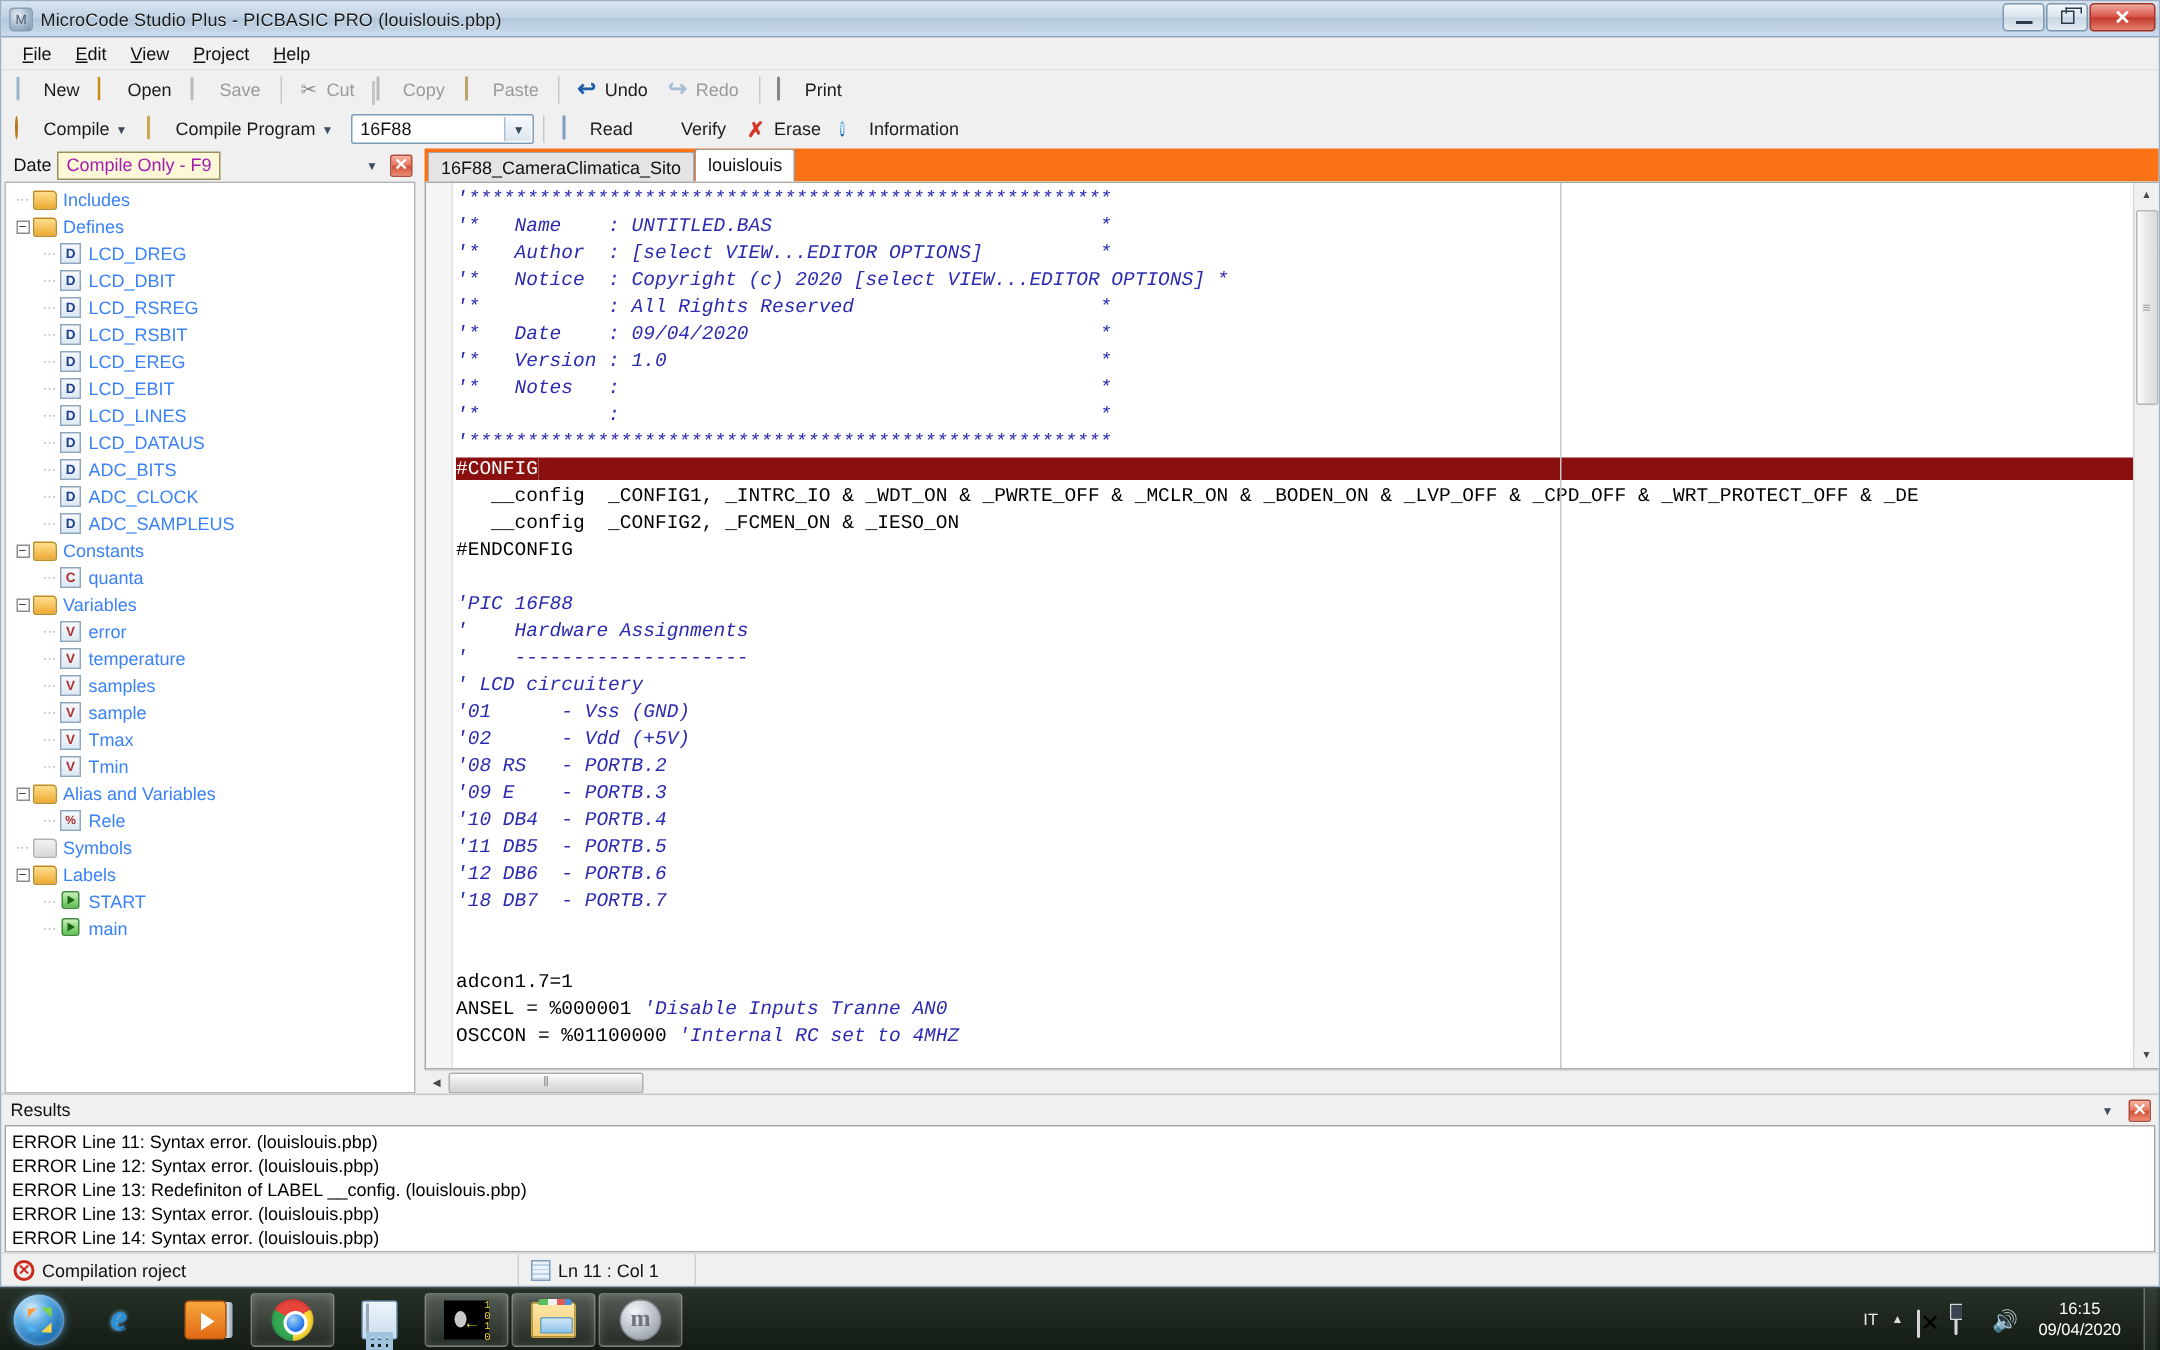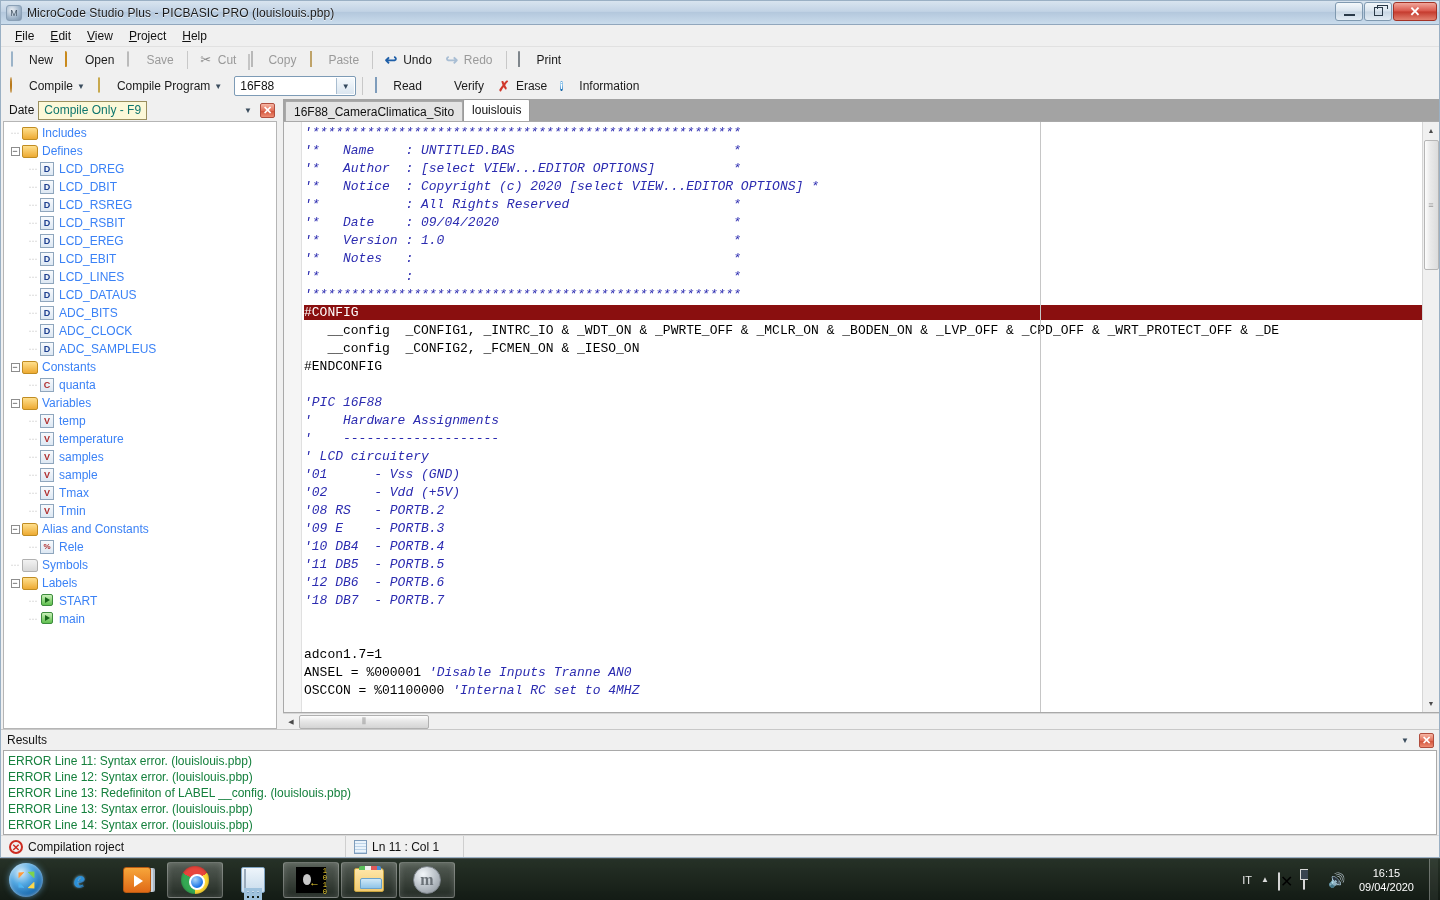--- a/index.html
+++ b/index.html
@@ -159,21 +159,21 @@
   .explorer {
     width: 278px; flex: 0 0 278px; display: flex; flex-direction: column;
     background: #f0f0f0;
   }
   .explorer-header {
     height: 22px; display: flex; align-items: center; gap: 0;
     padding-left: 8px; font-size: 12px; color: #111; position: relative;
   }
   .tooltip-box {
     margin-left: 4px; background: #fcf8d8; border: 1px solid #9a8f5f;
-    font-size: 12px; padding: 1px 5px 2px 5px; color: #0f766e; line-height: 14px;
+    font-size: 12px; padding: 1px 5px 2px 5px; color: #a21caf; line-height: 14px;
   }
   .exp-hdr-btns { position: absolute; right: 4px; display: flex; align-items: center; gap: 8px; }
   .x-btn {
     width: 15px; height: 15px; border: 1px solid #b04e3e; border-radius: 2px;
     background: linear-gradient(to bottom,#f7b6a4,#e2705a 50%,#cf4f36 52%,#ef8d74);
     color: #fff; font-size: 11px; font-weight: bold; text-align: center; line-height: 13px;
   }
   .tree {
     flex: 1 1 auto; background: #fff; border: 1px solid #b5b5b5; border-right: 1px solid #b5b5b5;
     margin: 0 2px 0 2px; overflow: hidden; padding-top: 2px;
@@ -214,21 +214,21 @@
     border-left: 5px solid #19661a; border-top: 3.5px solid transparent; border-bottom: 3.5px solid transparent;
   }
   .tlabel { font-size: 12px; color: #3b82f6; }
 
   .vsplit { width: 4px; flex: 0 0 4px; background: #f0f0f0; }
 
   
   .editor-pane { flex: 1 1 auto; display: flex; flex-direction: column; min-width: 0; }
   .tabs {
     height: 22px; flex: 0 0 22px; display: flex; align-items: flex-end;
-    background: #a3a3a3; padding-left: 2px;
+    background: #f97316; padding-left: 2px;
   }
   .tab {
     font-size: 12px; padding: 3px 8px 3px 8px; border: 1px solid #a9a9a9;
     border-bottom: none; border-radius: 2px 2px 0 0; background: #e4e4e4;
     color: #111; height: 20px; line-height: 14px;
   }
   .tab.active { background: #fff; height: 22px; border-color: #9b9b9b; position: relative; z-index: 2; }
   .code-area {
     flex: 1 1 auto; position: relative; background: #fff;
     border: 1px solid #a9a9a9; border-right: none; overflow: hidden;
@@ -278,21 +278,21 @@
   }
   .results-hdr {
     height: 20px; display: flex; align-items: center; padding-left: 6px;
     font-size: 12px; color: #111; position: relative;
   }
   .results-hdr .hdr-btns { position:absolute; right: 5px; display:flex; align-items:center; gap: 10px; }
   .results-list {
     flex: 1 1 auto; background: #fff; border: 1px solid #a9a9a9; margin: 0 2px;
     overflow: hidden; padding: 2px 0 0 4px;
   }
-  .err-line { font-size: 12px; color: #15803d; line-height: 16px; white-space: nowrap; }
+  .err-line { font-size: 12px; color: #000000; line-height: 16px; white-space: nowrap; }
 
   
   .statusbar {
     height: 22px; flex: 0 0 22px; display: flex; align-items: center;
     background: #f0f0f0; border-top: 1px solid #d9d9d9; font-size: 12px; color: #111;
   }
   .sb-cell { display: flex; align-items: center; gap: 5px; padding: 0 8px; height: 100%; }
   .sb-cell.bordered { border-right: 1px solid #cfcfcf; }
   .err-icon {
     width: 14px; height: 14px; border-radius: 50%; border: 2px solid #cc2b20;
@@ -621,21 +621,21 @@
             <span class="tlabel">quanta</span>
           </div>
           <div class="tnode" style="padding-left: 4px;">
             <span class="tw"><span class="box">−</span></span>
             <span class="ficon"></span>
             <span class="tlabel">Variables</span>
           </div>
           <div class="tnode" style="padding-left: 22px;">
             <span class="tw"><span style="color:#b8b8b8">⋯</span></span>
             <span class="licon v">V</span>
-            <span class="tlabel">temp</span>
+            <span class="tlabel">error</span>
           </div>
           <div class="tnode" style="padding-left: 22px;">
             <span class="tw"><span style="color:#b8b8b8">⋯</span></span>
             <span class="licon v">V</span>
             <span class="tlabel">temperature</span>
           </div>
           <div class="tnode" style="padding-left: 22px;">
             <span class="tw"><span style="color:#b8b8b8">⋯</span></span>
             <span class="licon v">V</span>
             <span class="tlabel">samples</span>
@@ -651,21 +651,21 @@
             <span class="tlabel">Tmax</span>
           </div>
           <div class="tnode" style="padding-left: 22px;">
             <span class="tw"><span style="color:#b8b8b8">⋯</span></span>
             <span class="licon v">V</span>
             <span class="tlabel">Tmin</span>
           </div>
           <div class="tnode" style="padding-left: 4px;">
             <span class="tw"><span class="box">−</span></span>
             <span class="ficon"></span>
-            <span class="tlabel">Alias and Constants</span>
+            <span class="tlabel">Alias and Variables</span>
           </div>
           <div class="tnode" style="padding-left: 22px;">
             <span class="tw"><span style="color:#b8b8b8">⋯</span></span>
             <span class="licon a">%</span>
             <span class="tlabel">Rele</span>
           </div>
           <div class="tnode" style="padding-left: 4px;">
             <span class="tw"><span style="color:#b8b8b8">⋯</span></span>
             <span class="ficon empty"></span>
             <span class="tlabel">Symbols</span>

